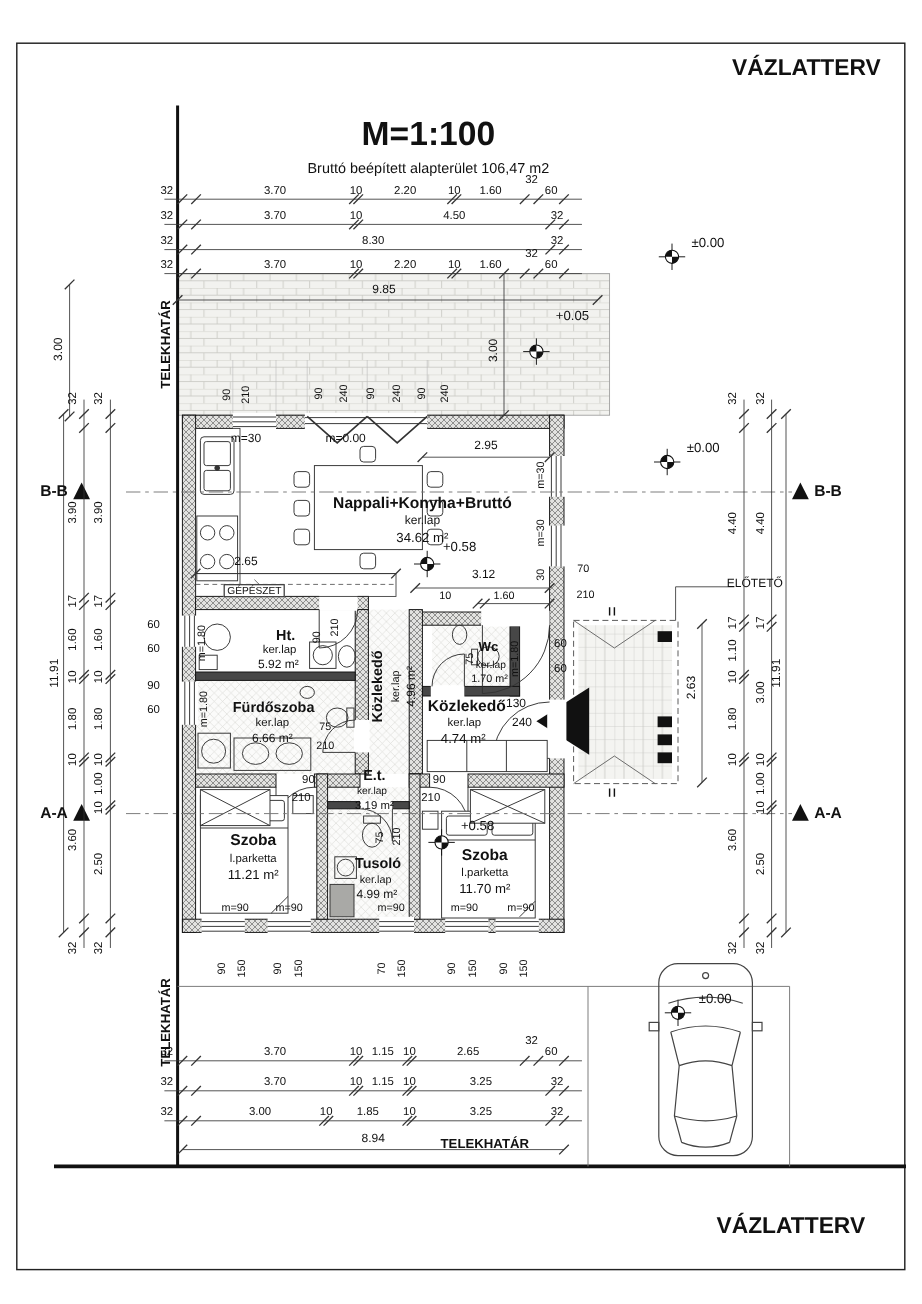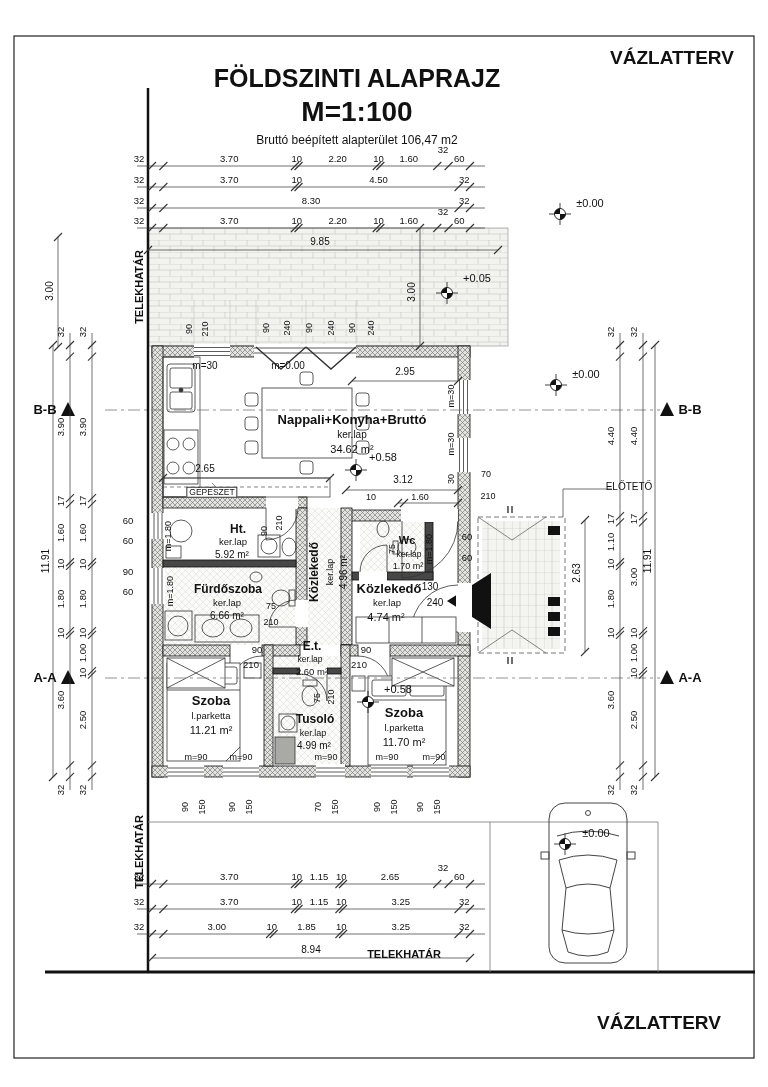--- a/index.html
+++ b/index.html
@@ -392,38 +392,37 @@
       <line x1="651" y1="781" x2="659" y2="773" stroke-width="1.1"></line>
       <line x1="152" y1="958" x2="470" y2="958"></line>
       <line x1="148" y1="962" x2="156" y2="954" stroke-width="1.1"></line>
       <line x1="466" y1="962" x2="474" y2="954" stroke-width="1.1"></line>
     </g>
 </svg>
 
 <div id="labels">
 
   <span class="lb b s19" style="left:672px;top:57px">VÁZLATTERV</span>
-  <span class="lb b s25" style="left:357px;top:78px">FÖLDSZINTI ALAPRAJZ</span>
   <span class="lb b s22" style="left:357px;top:112px">M=1:100</span>
   <span class="lb s15" style="left:357px;top:140px">Bruttó beépített alapterület 106,47 m2</span>
   <span class="lb b s19" style="left:659px;top:1022px">VÁZLATTERV</span>
 
   <span class="lb rot b s11" style="left:139px;top:287px">TELEKHATÁR</span>
   <span class="lb rot b s11" style="left:139px;top:852px">TELEKHATÁR</span>
   <span class="lb b s11" style="left:404px;top:954px">TELEKHATÁR</span>
 
   <span class="lb b s13" style="left:45px;top:409px">B-B</span>
   <span class="lb b s13" style="left:690px;top:409px">B-B</span>
   <span class="lb b s13" style="left:45px;top:677px">A-A</span>
   <span class="lb b s13" style="left:690px;top:677px">A-A</span>
 
   <span class="lb s11" style="left:590px;top:203px">±0.00</span>
   <span class="lb s11" style="left:586px;top:374px">±0.00</span>
   <span class="lb s11" style="left:596px;top:833px">±0.00</span>
-  <span class="lb s11" style="left:477px;top:278px">+0.05</span>
+  <span class="lb s11" style="left:477px;top:264px">+0.05</span>
   <span class="lb s11" style="left:383px;top:457px">+0.58</span>
   <span class="lb s11" style="left:398px;top:689px">+0.58</span>
 
   <span class="lb b s13" style="left:352px;top:419px">Nappali+Konyha+Bruttó</span>
   <span class="lb s10" style="left:352px;top:435px">ker.lap</span>
   <span class="lb s11" style="left:352px;top:449px">34.62 m²</span>
   <span class="lb s10" style="left:205px;top:366px">m=30</span>
   <span class="lb s10" style="left:288px;top:366px">m=0.00</span>
 
   <span class="lb boxed s8" style="left:212px;top:492px">GÉPÉSZET</span>
@@ -442,21 +441,21 @@
   <span class="lb b s11" style="left:407px;top:540px">Wc</span>
   <span class="lb s8" style="left:409px;top:554px">ker.lap</span>
   <span class="lb s9" style="left:408px;top:566px">1.70 m²</span>
 
   <span class="lb b s13" style="left:389px;top:588px">Közlekedő</span>
   <span class="lb s95" style="left:387px;top:603px">ker.lap</span>
   <span class="lb s11" style="left:386px;top:617px">4.74 m²</span>
 
   <span class="lb b s12" style="left:312px;top:646px">E.t.</span>
   <span class="lb s8" style="left:310px;top:659px">ker.lap</span>
-  <span class="lb s95" style="left:312px;top:672px">2.60 m²</span>
+  <span class="lb s95" style="left:312px;top:672px">3.19 m²</span>
 
   <span class="lb b s13" style="left:211px;top:700px">Szoba</span>
   <span class="lb s95" style="left:211px;top:716px">l.parketta</span>
   <span class="lb s11" style="left:211px;top:730px">11.21 m²</span>
 
   <span class="lb b s12" style="left:315px;top:719px">Tusoló</span>
   <span class="lb s9" style="left:313px;top:733px">ker.lap</span>
   <span class="lb s10" style="left:314px;top:746px">4.99 m²</span>
 
   <span class="lb b s13" style="left:404px;top:712px">Szoba</span>

